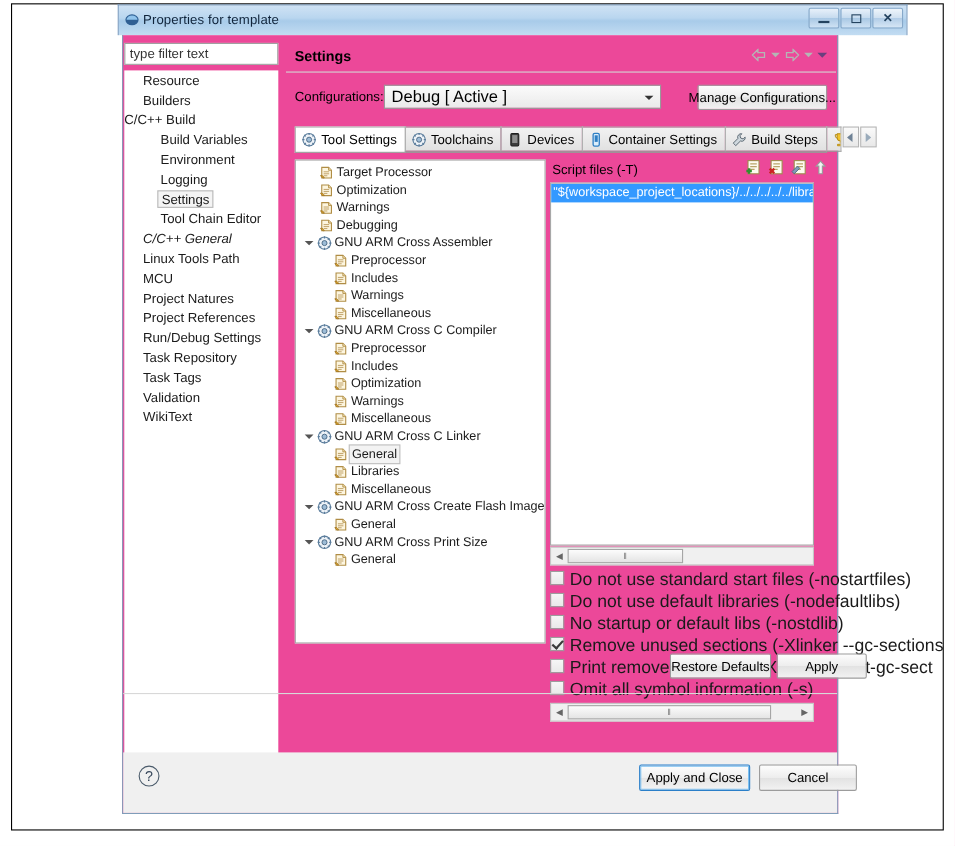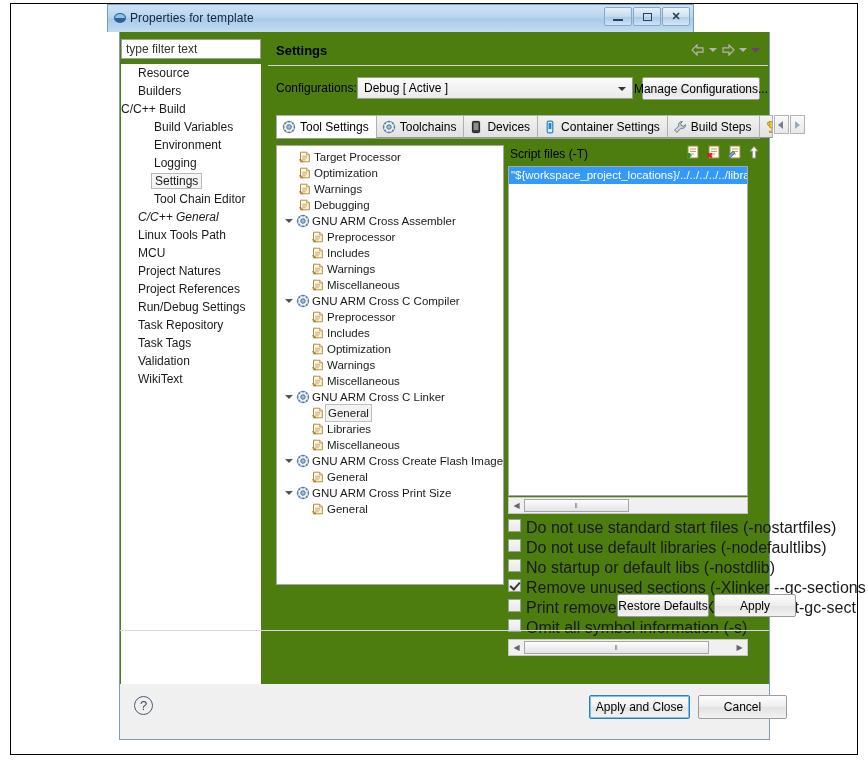--- a/index.html
+++ b/index.html
@@ -23,21 +23,21 @@
     position: absolute;
     left: 96px; top: 0px;
     width: 651px; height: 736px;
     box-sizing: border-box;
   }
 
   
   .titlebar {
     position: absolute;
     left: 0; top: 0;
-    width: 587px; height: 28px;
+    width: 718px; height: 28px;
     background: linear-gradient(to bottom, #cfe2f4 0%, #b9d6ef 42%, #a8cbe9 52%, #c2dcf2 100%);
     border: 1px solid #7a9cc0;
     border-bottom: none;
     box-sizing: border-box;
   }
   .titlebar-icon {
     position: absolute; left: 5px; top: 6px;
     width: 15px; height: 15px;
     font-size: 12px; color: #1a3d66;
     line-height: 15px;
@@ -74,23 +74,23 @@
   }
   .win-max-box {
     position: absolute; left: 9px; top: 5px;
     width: 9px; height: 8px; border: 1.5px solid #24435f;
     box-sizing: border-box;
   }
 
   
   .dlg-body {
     position: absolute;
-    left: 12px; top: 28px;
+    left: 4px; top: 28px;
     width: 651px; height: 708px;
-    background: #4d7c0f;
+    background: #ec4899;
     border: 1px solid #7f9db9;
     border-top: none;
     box-sizing: border-box;
   }
 
   
   .filter-box {
     position: absolute;
     left: 1px; top: 7px;
     width: 140px; height: 20px;
@@ -153,25 +153,25 @@
   .config-row {
     position: absolute; left: 8px; top: 44px;
     width: 484px; height: 24px;
   }
   .config-label {
     position: absolute; left: 0; top: 4px;
     font-size: 12px; color: #000;
   }
   .combo {
     position: absolute; left: 81px; top: 0;
-    width: 276px; height: 22px;
+    width: 252px; height: 22px;
     background: linear-gradient(to bottom,#fbfbfb,#eaeaea);
     border: 1px solid #9a9a9a;
     box-sizing: border-box;
-    font-size: 12px; color: #000;
+    font-size: 15px; color: #000;
     padding: 3px 6px;
     line-height: 15px;
   }
   .combo-arrow {
     position: absolute; right: 6px; top: 9px;
     width: 0; height: 0;
     border-left: 4px solid transparent;
     border-right: 4px solid transparent;
     border-top: 4px solid #333;
   }

